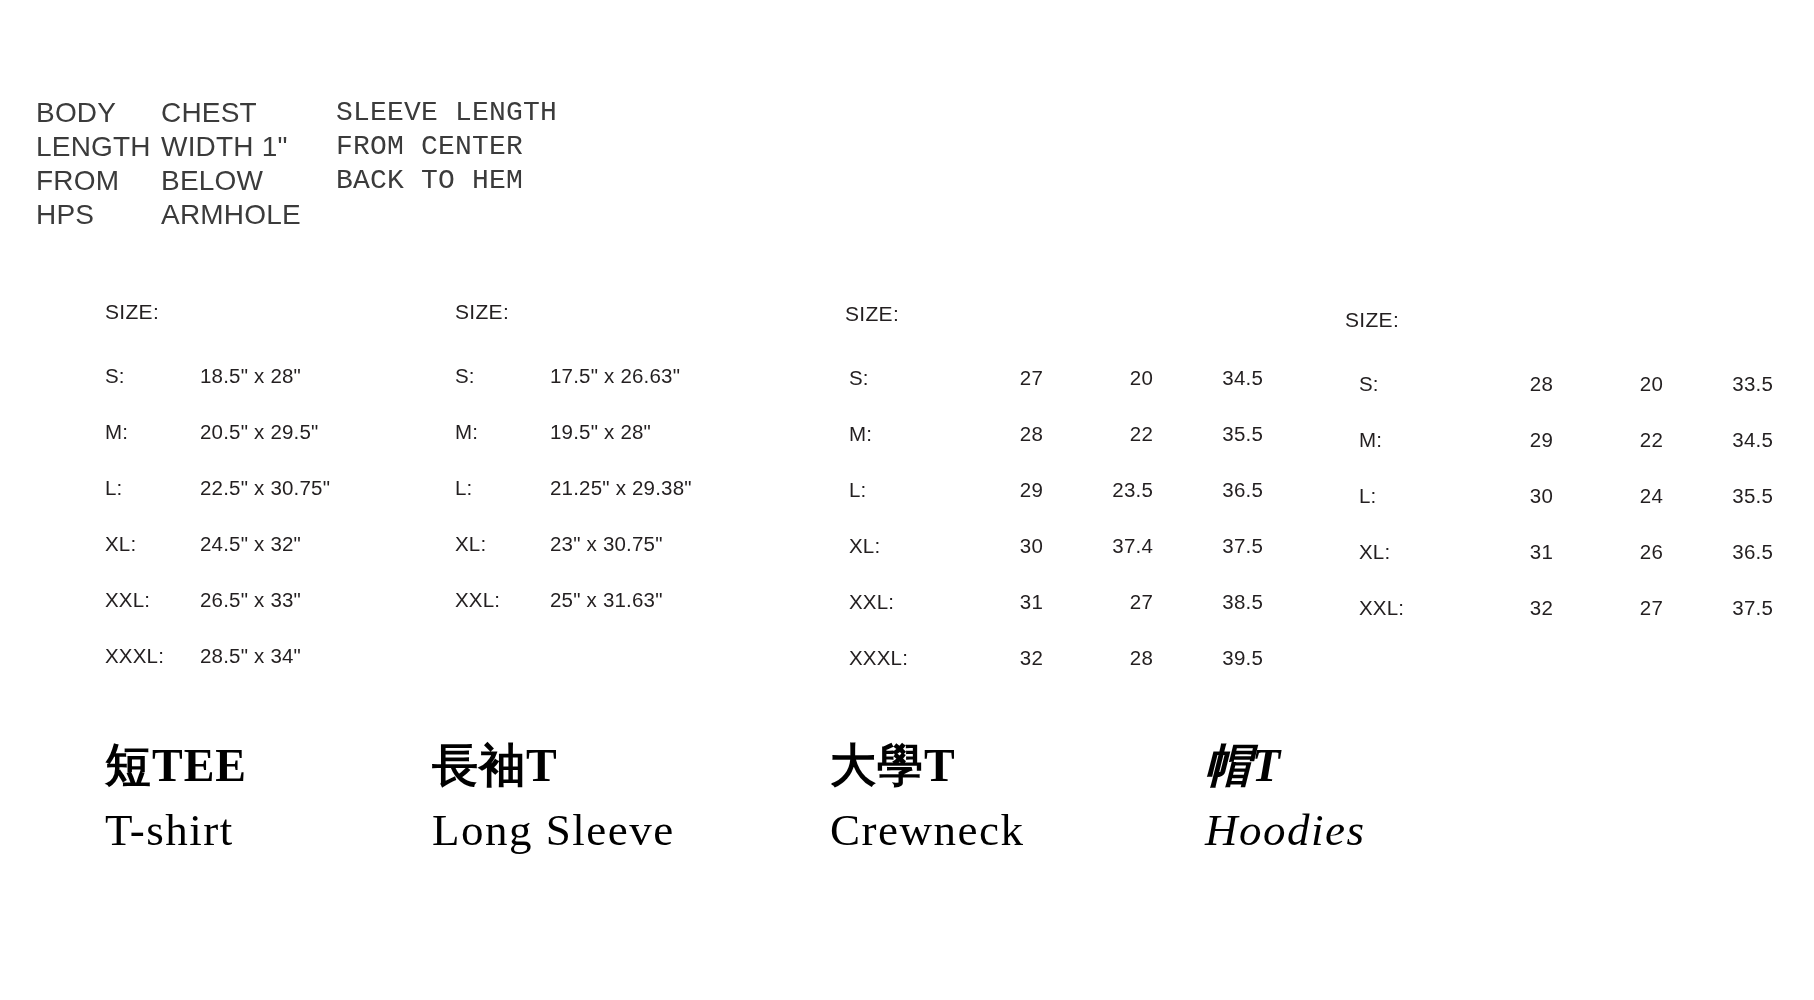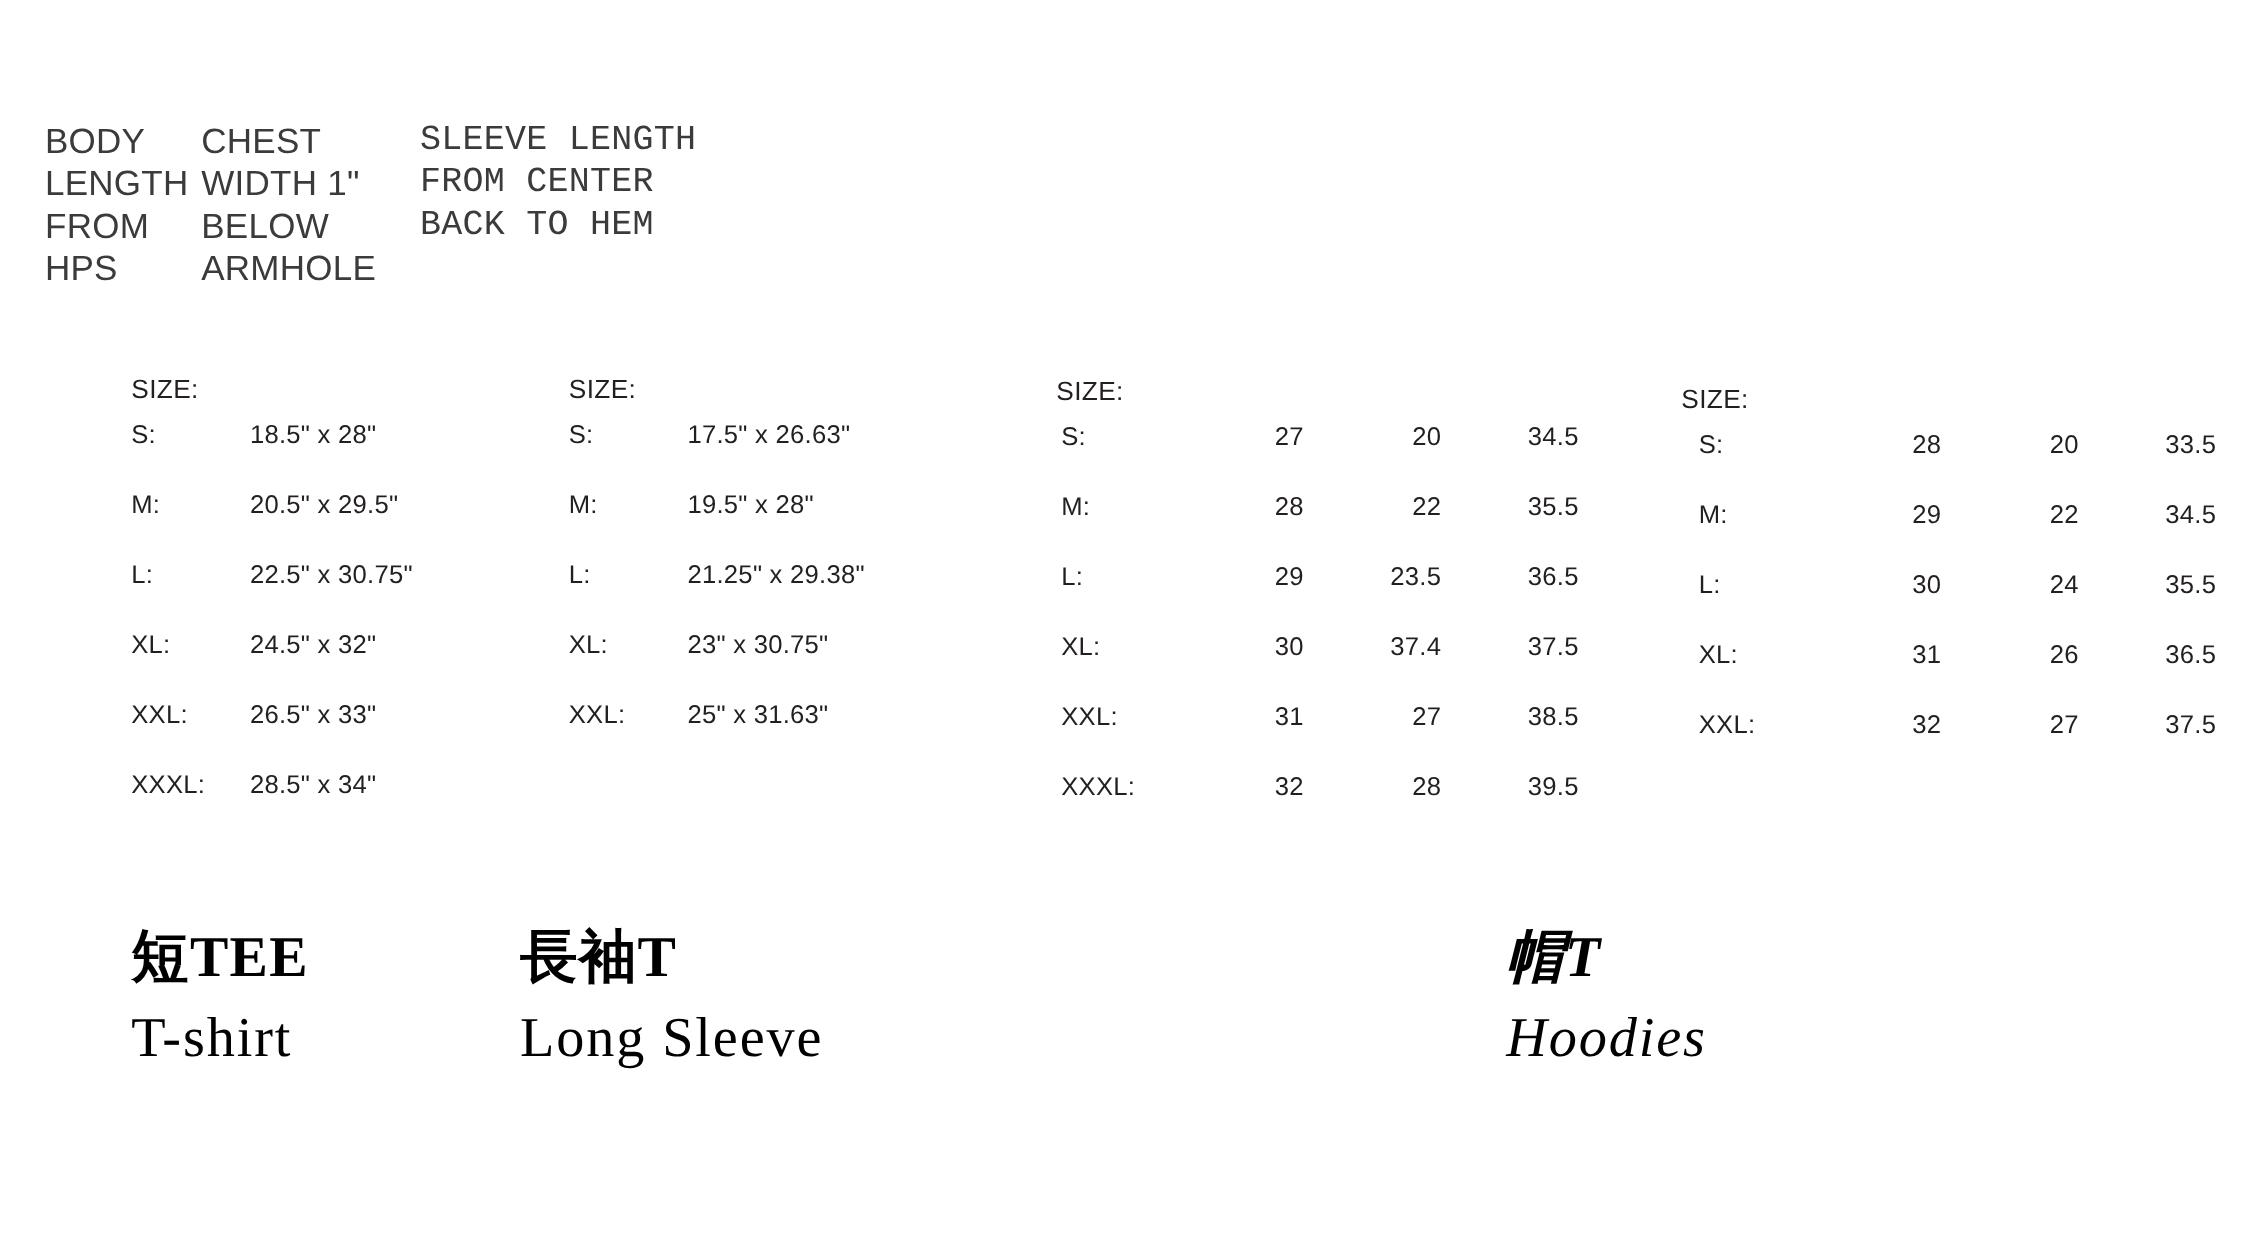--- a/index.html
+++ b/index.html
@@ -42,21 +42,21 @@
     top: 300px;
     width: 1814px;
   }
   .table-block {
     position: absolute;
     top: 0;
   }
   .table-block .size-label {
     font-size: 21px;
     color: #231f20;
-    margin-bottom: 12px;
+    margin-bottom: 40px;
     letter-spacing: 0.3px;
   }
   .row {
     display: flex;
     align-items: baseline;
     height: 56px;
   }
   .cell {
     font-size: 20.5px;
     color: #231f20;
@@ -104,21 +104,21 @@
     font-weight: 700;
     letter-spacing: 1px;
   }
   .caption .en {
     font-size: 45px;
     line-height: 66px;
     font-weight: 400;
     letter-spacing: 1.5px;
   }
   #cap-tshirt     { left: 105px;  width: 330px; }
-  #cap-longsleeve { left: 416px;  width: 370px; }
+  #cap-longsleeve { left: 432px;  width: 370px; }
   #cap-crewneck   { left: 830px;  width: 370px; }
   #cap-hoodies    { left: 1205px; width: 370px; font-style: italic; }
 </style>
 </head>
 <body>
 
 <div class="legend">
   <div class="legend-col c1">BODY
 LENGTH
 FROM
@@ -264,17 +264,21 @@
 
 <div class="captions">
   <div class="caption" id="cap-tshirt">
     <div class="cn">短TEE</div>
     <div class="en">T-shirt</div>
   </div>
   <div class="caption" id="cap-longsleeve">
     <div class="cn">長袖T</div>
     <div class="en">Long Sleeve</div>
   </div>
+  <div class="caption" id="cap-crewneck">
+    <div class="cn">大學T</div>
+    <div class="en">Crewneck</div>
+  </div>
   <div class="caption" id="cap-hoodies">
     <div class="cn">帽T</div>
     <div class="en">Hoodies</div>
   </div>
 </div>
 
 </body></html>

